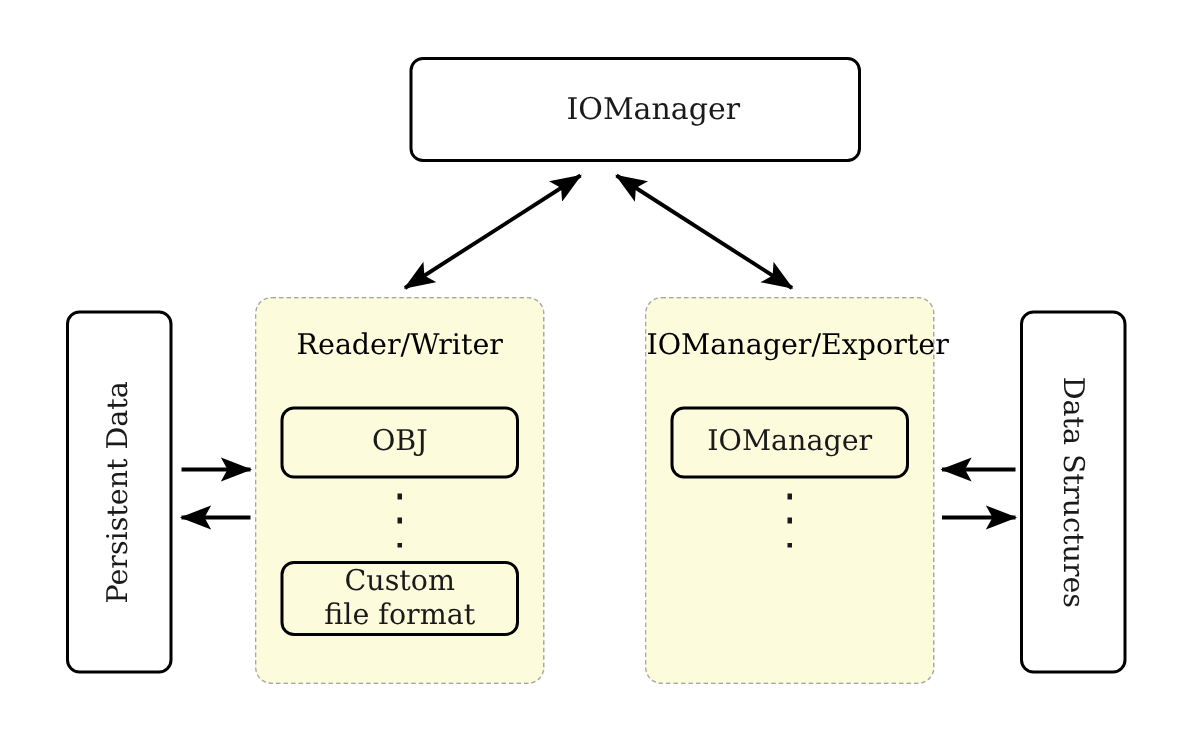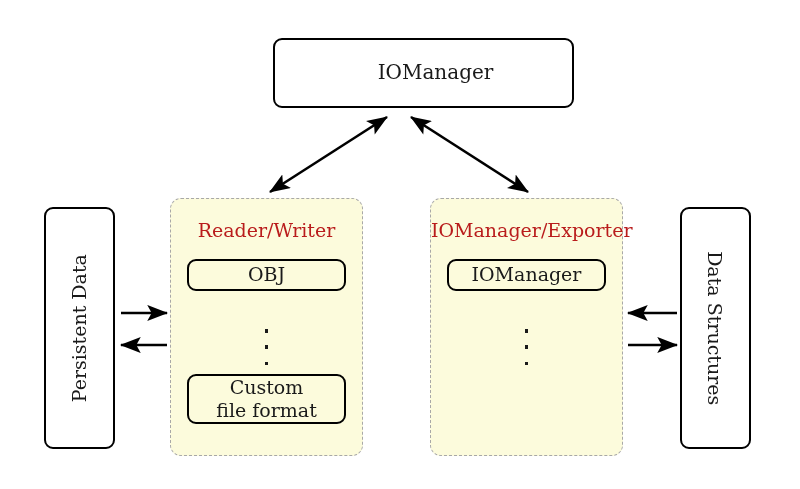--- a/index.html
+++ b/index.html
@@ -74,37 +74,37 @@
   }
   #group-reader-writer { left: 170px; width: 193px; }
   #group-importer-exporter { left: 430px; width: 193px; }
   .group-title {
     position: absolute;
     left: 0;
     right: 0;
     top: 20px;
     text-align: center;
     font-size: 19px;
-    color: #b91c1c;
+    color: #000000;
     white-space: nowrap;
   }
   .group-item {
     position: absolute;
     left: 16px;
     right: 16px;
     display: flex;
     align-items: center;
     justify-content: center;
     text-align: center;
     font-size: 19px;
     color: #1a1a1a;
     line-height: 1.22;
     box-sizing: border-box;
   }
-  .item-top { top: 60px; height: 32px; }
+  .item-top { top: 72px; height: 48px; }
   .item-bottom { top: 175px; height: 50px; }
   .ellipsis-v {
     position: absolute;
     left: 0;
     right: 0;
     top: 130px;
     height: 36px;
     display: flex;
     flex-direction: column;
     align-items: center;

